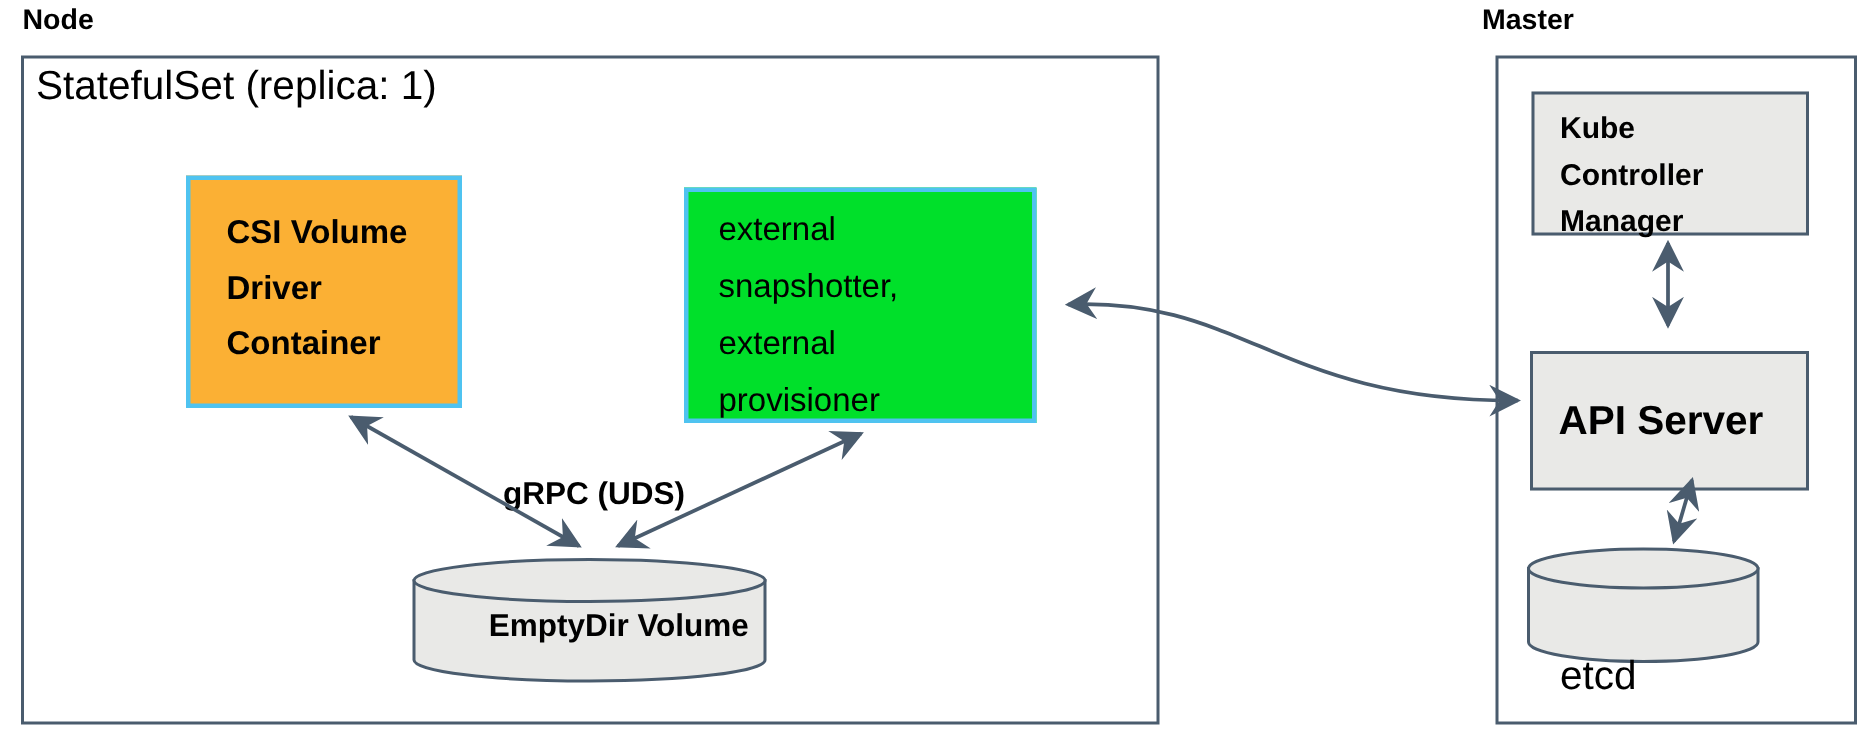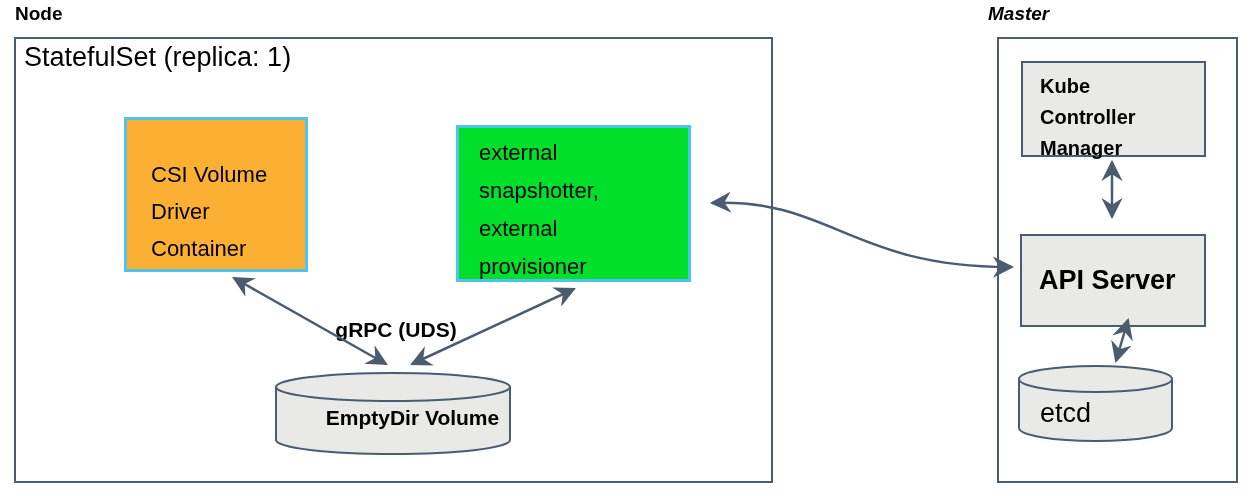--- a/index.html
+++ b/index.html
@@ -38,31 +38,31 @@
     color: #000;
   }
   .gray-box {
     position: absolute;
     background: #e9e9e7;
     border: 2px solid #4a5c6e;
     white-space: pre-line;
     color: #000;
     font-weight: bold;
   }
-  #csi-box   { padding: 36px 10px 0 24px; font-weight: 400; }
+  #csi-box   { padding: 16px 10px 0 24px; font-weight: 700; }
   #sidecar-box { padding: 6px 10px 0 20px; font-weight: 400; line-height: 38px; }
   #kcm-box   { padding: 8px 10px 0 17px; font-size: 20px; line-height: 31px; }
   #api-box   { display: flex; align-items: center; padding-left: 17px; font-size: 27px; }
   .float-label {
     position: absolute;
     color: #000;
   }
   #grpc-label { font-size: 21px; font-weight: 700; text-align: center; }
   #emptydir-label { font-size: 21px; font-weight: 600; text-align: center; }
-  #etcd-label { font-size: 27px; font-weight: 400; }
+  #etcd-label { font-size: 27px; font-weight: 400; margin-top: 37px; }
   #diagram-svg {
     position: absolute;
     left: 0; top: 0;
     width: 1250px; height: 496px;
     pointer-events: none;
     z-index: 5;
   }
   .above-svg { z-index: 6; }
 </style>
 </head>
@@ -78,21 +78,21 @@
 Driver
 Container</div>
 
   <div id="sidecar-box" class="comp-box" style="left: 456px; top: 125px; width: 235px; height: 157px; background-color: rgb(0, 224, 42); border-color: rgb(79, 195, 240);">external
 snapshotter,
 external
 provisioner</div>
 
   <div id="grpc-label" class="float-label" style="left:326px; top:285px; width:140px;margin-top:33px;">gRPC (UDS)</div>
 
-  <div class="zone-label" style="left:988px; top:3px;font-style:italic;">Master</div>
+  <div class="zone-label" style="left:988px; top:3px;">Master</div>
   <div class="outer-box" style="left: 997px; top: 37px; width: 241px; height: 446px; border-color: rgb(74, 92, 110);"></div>
 
   <div id="kcm-box" class="gray-box" style="left: 1021px; top: 61px; width: 185px; height: 96px; background-color: rgb(233, 233, 231); border-color: rgb(74, 92, 110);">Kube
 Controller
 Manager</div>
 
   <div id="api-box" class="gray-box" style="left: 1020px; top: 234px; width: 186px; height: 93px; background-color: rgb(233, 233, 231); border-color: rgb(74, 92, 110);">API Server</div>
 
   <svg id="diagram-svg" viewBox="0 0 1250 496" xmlns="http://www.w3.org/2000/svg">
     <defs>

